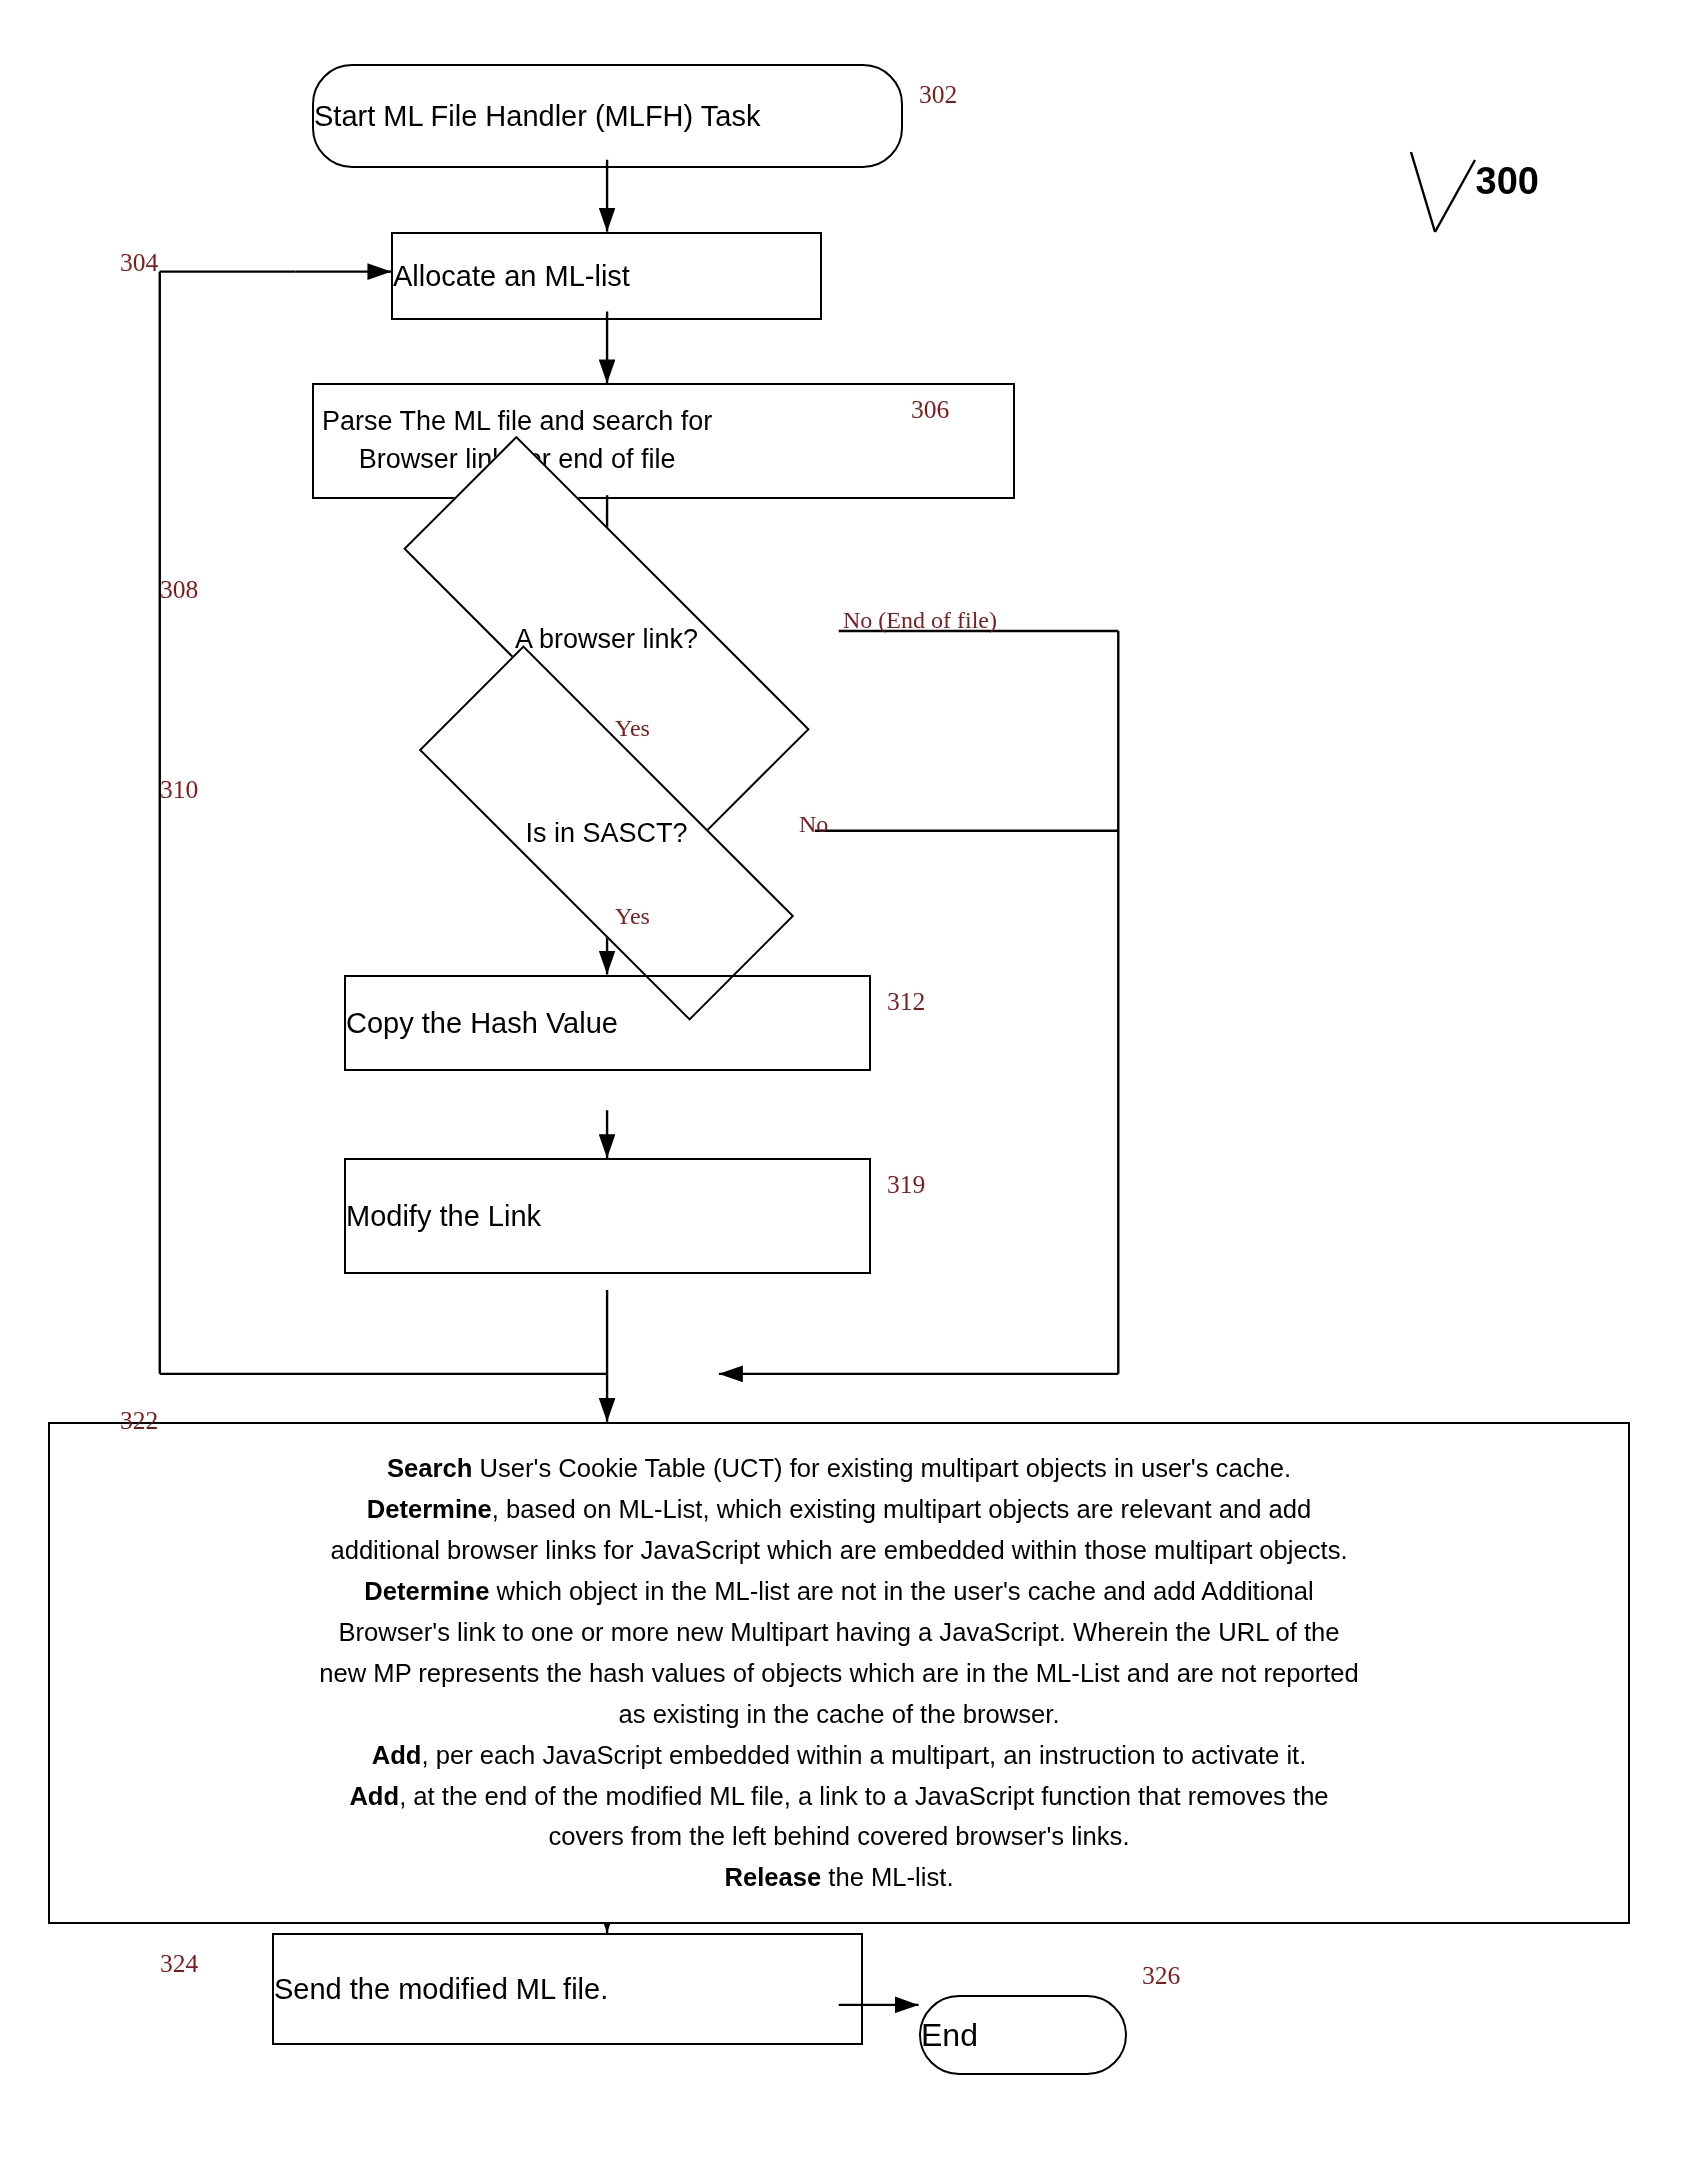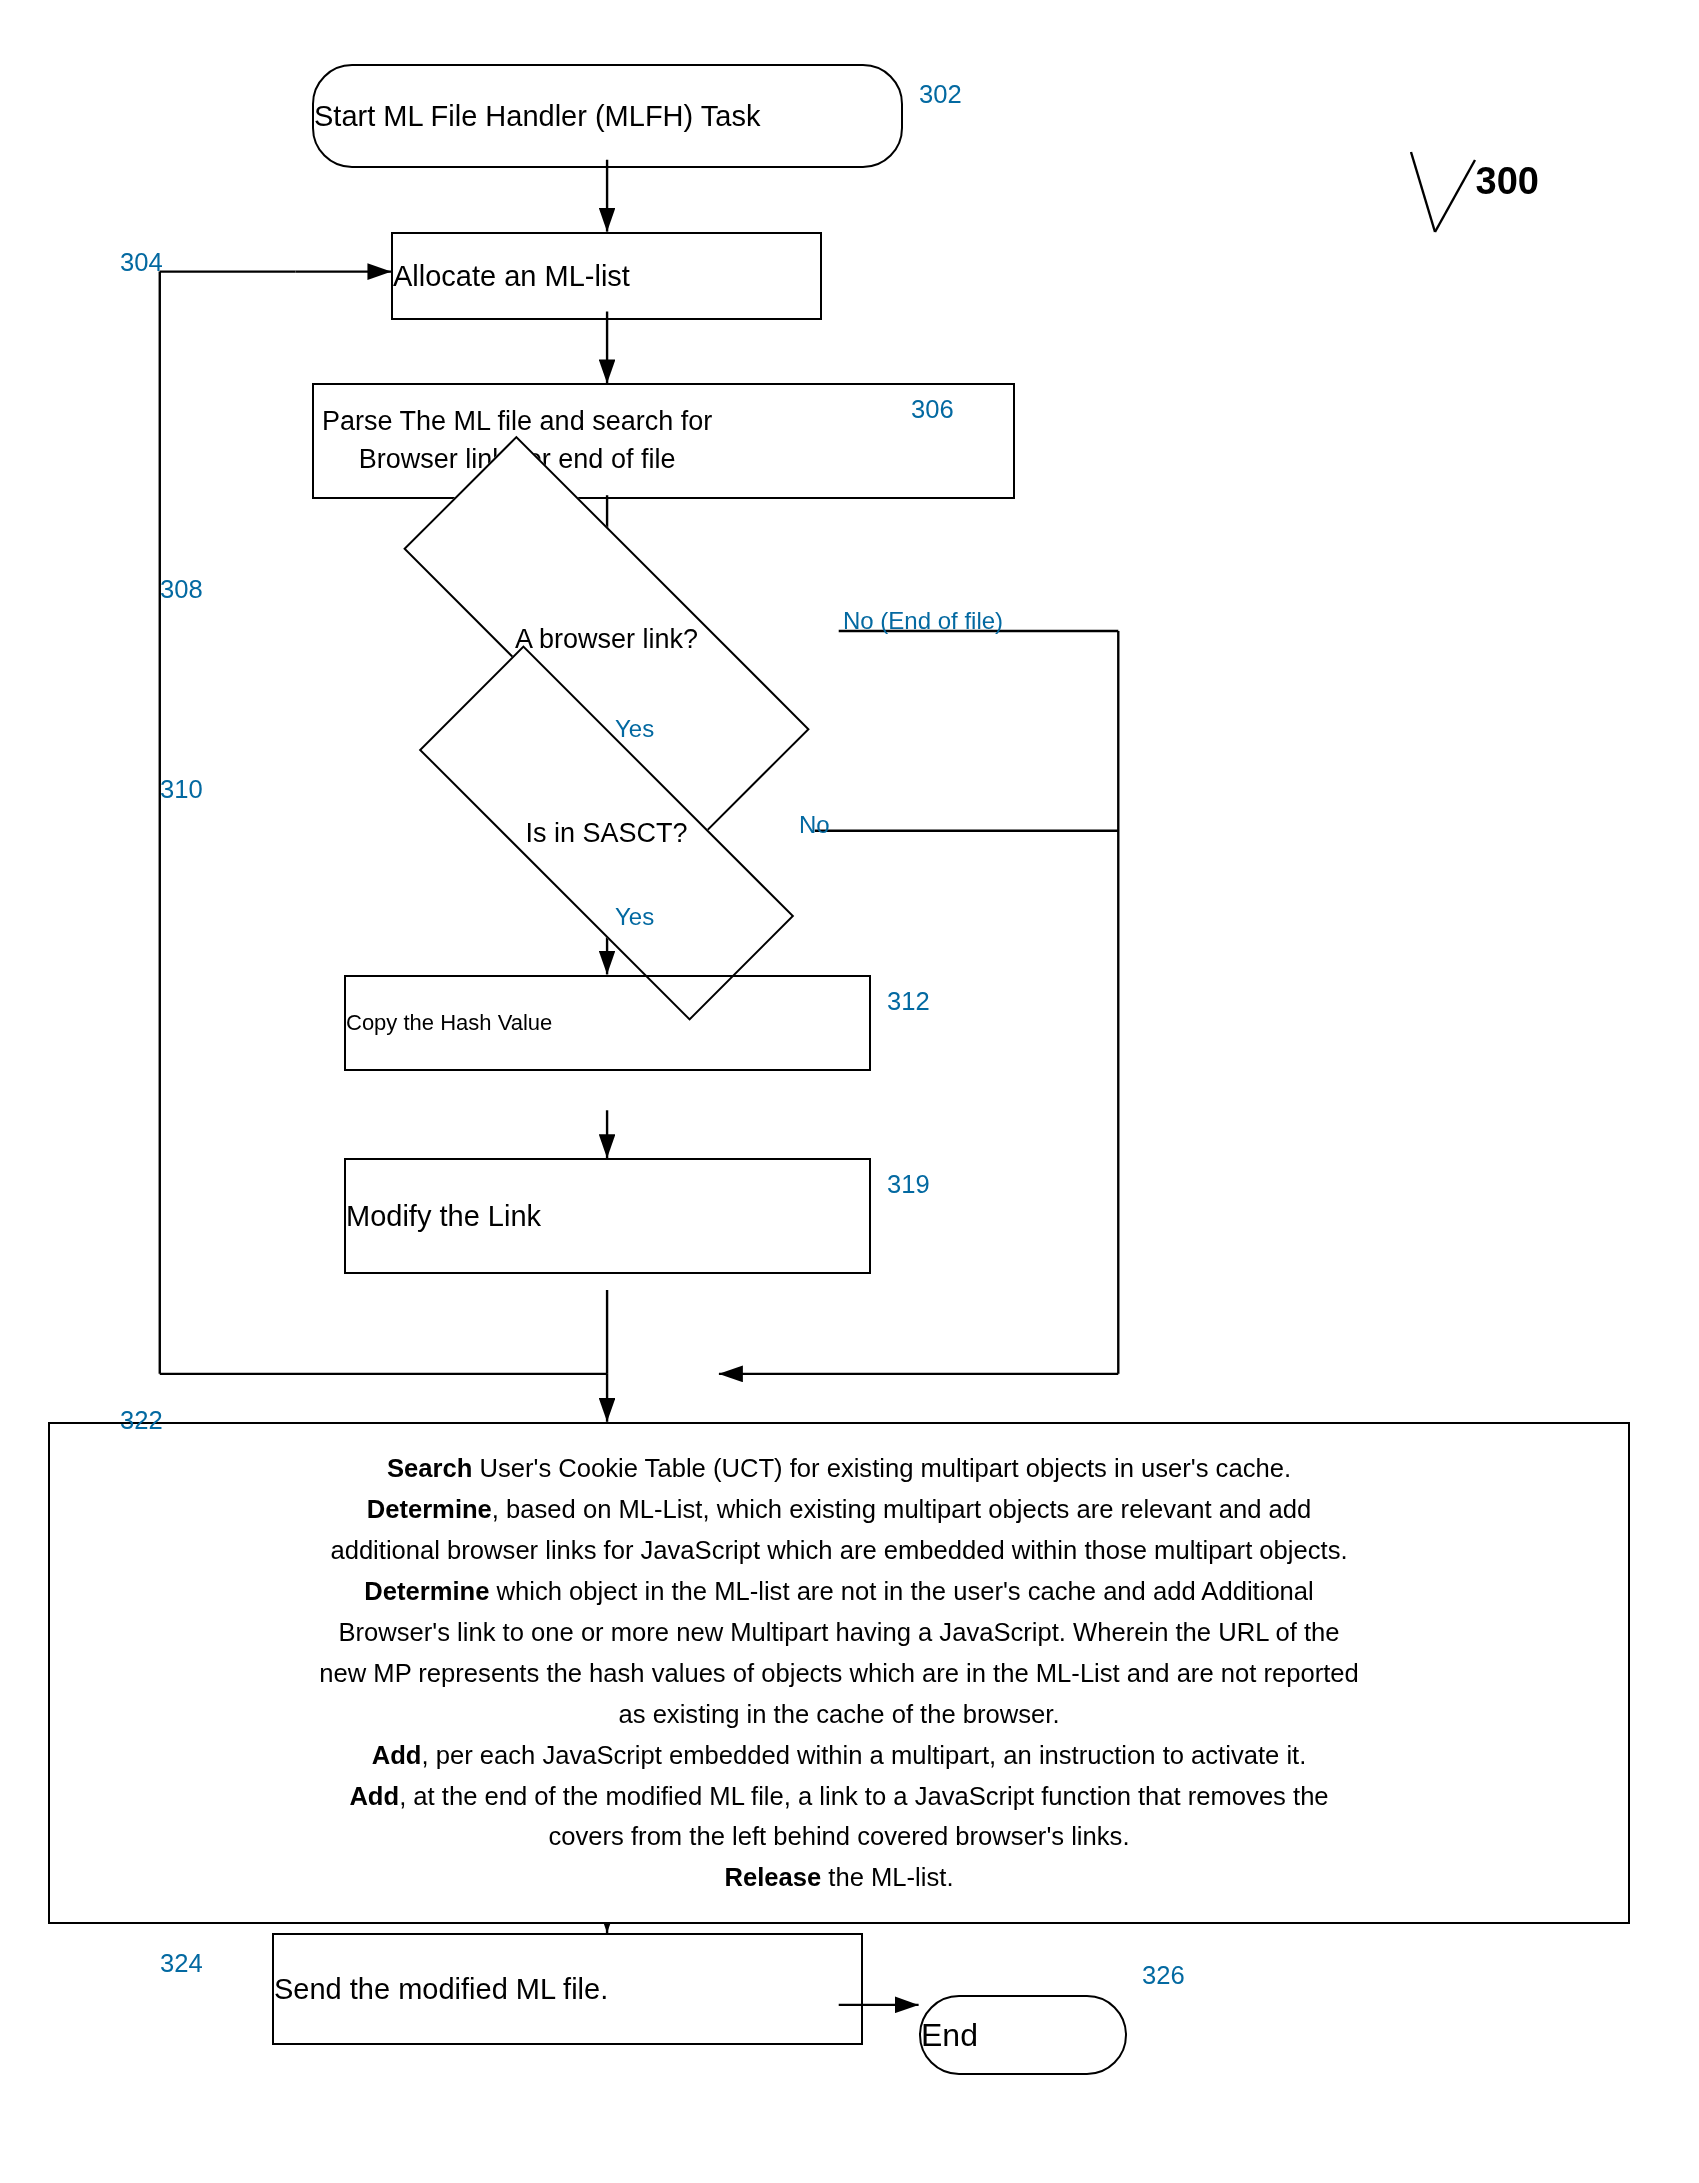--- a/index.html
+++ b/index.html
@@ -43,22 +43,22 @@
     }
     .diamond-text {
       position: absolute;
       width: 100%;
       text-align: center;
       z-index: 2;
     }
     .label {
       position: absolute;
       font-size: 25.6px;
-      color: #0369a1;
-      font-family: Liberation Sans, sans-serif;
+      color: #7f1d1d;
+      font-family: Liberation Serif, serif;
     }
     
     .arrows-svg {
       position: absolute;
       top: 0;
       left: 0;
       width: 1699px;
       height: 2183px;
       pointer-events: none;
     }
@@ -165,21 +165,21 @@
     <span class="diamond-text" style="font-size:27px;">Is in SASCT?</span>
   </div>
 
   <div class="label" style="left:160px; top:775px;">310</div>
 
   <div class="label" style="left:615px; top:903px; font-size:24px;">Yes</div>
 
   <div class="label" style="left:799px; top:811px; font-size:24px;">No</div>
 
   <div class="shape rectangle" style="left: 344px; top: 975px; width: 527px; height: 96px;">
-    <span style="font-size:22px;">Copy the Hash Value</span>
+    <span style="font-size:29px;">Copy the Hash Value</span>
   </div>
 
   <div class="label" style="left:887px; top:987px;">312</div>
 
   <div class="shape rectangle" style="left: 344px; top: 1158px; width: 527px; height: 116px;">
     <span style="font-size:29px;">Modify the Link</span>
   </div>
 
   <div class="label" style="left:887px; top:1170px;">319</div>
 

